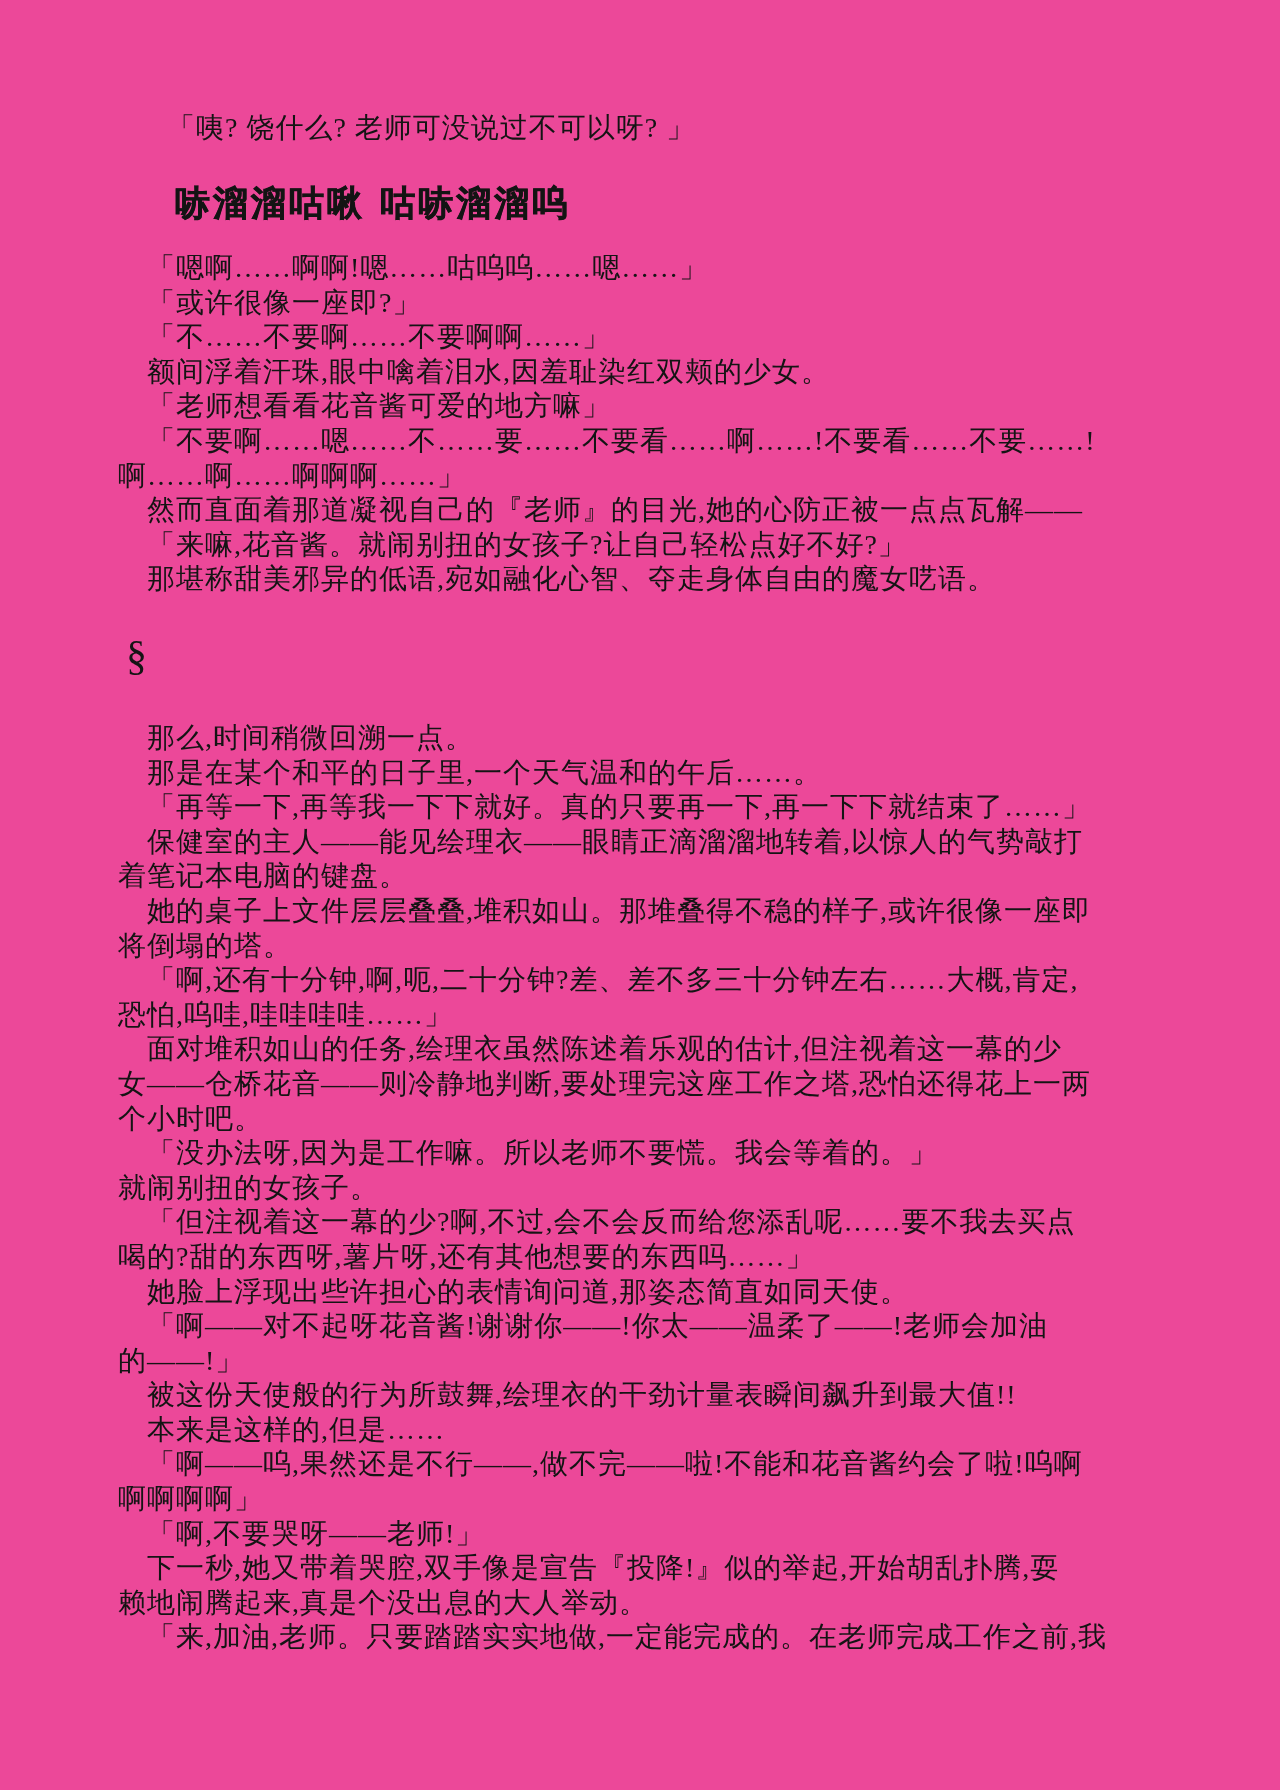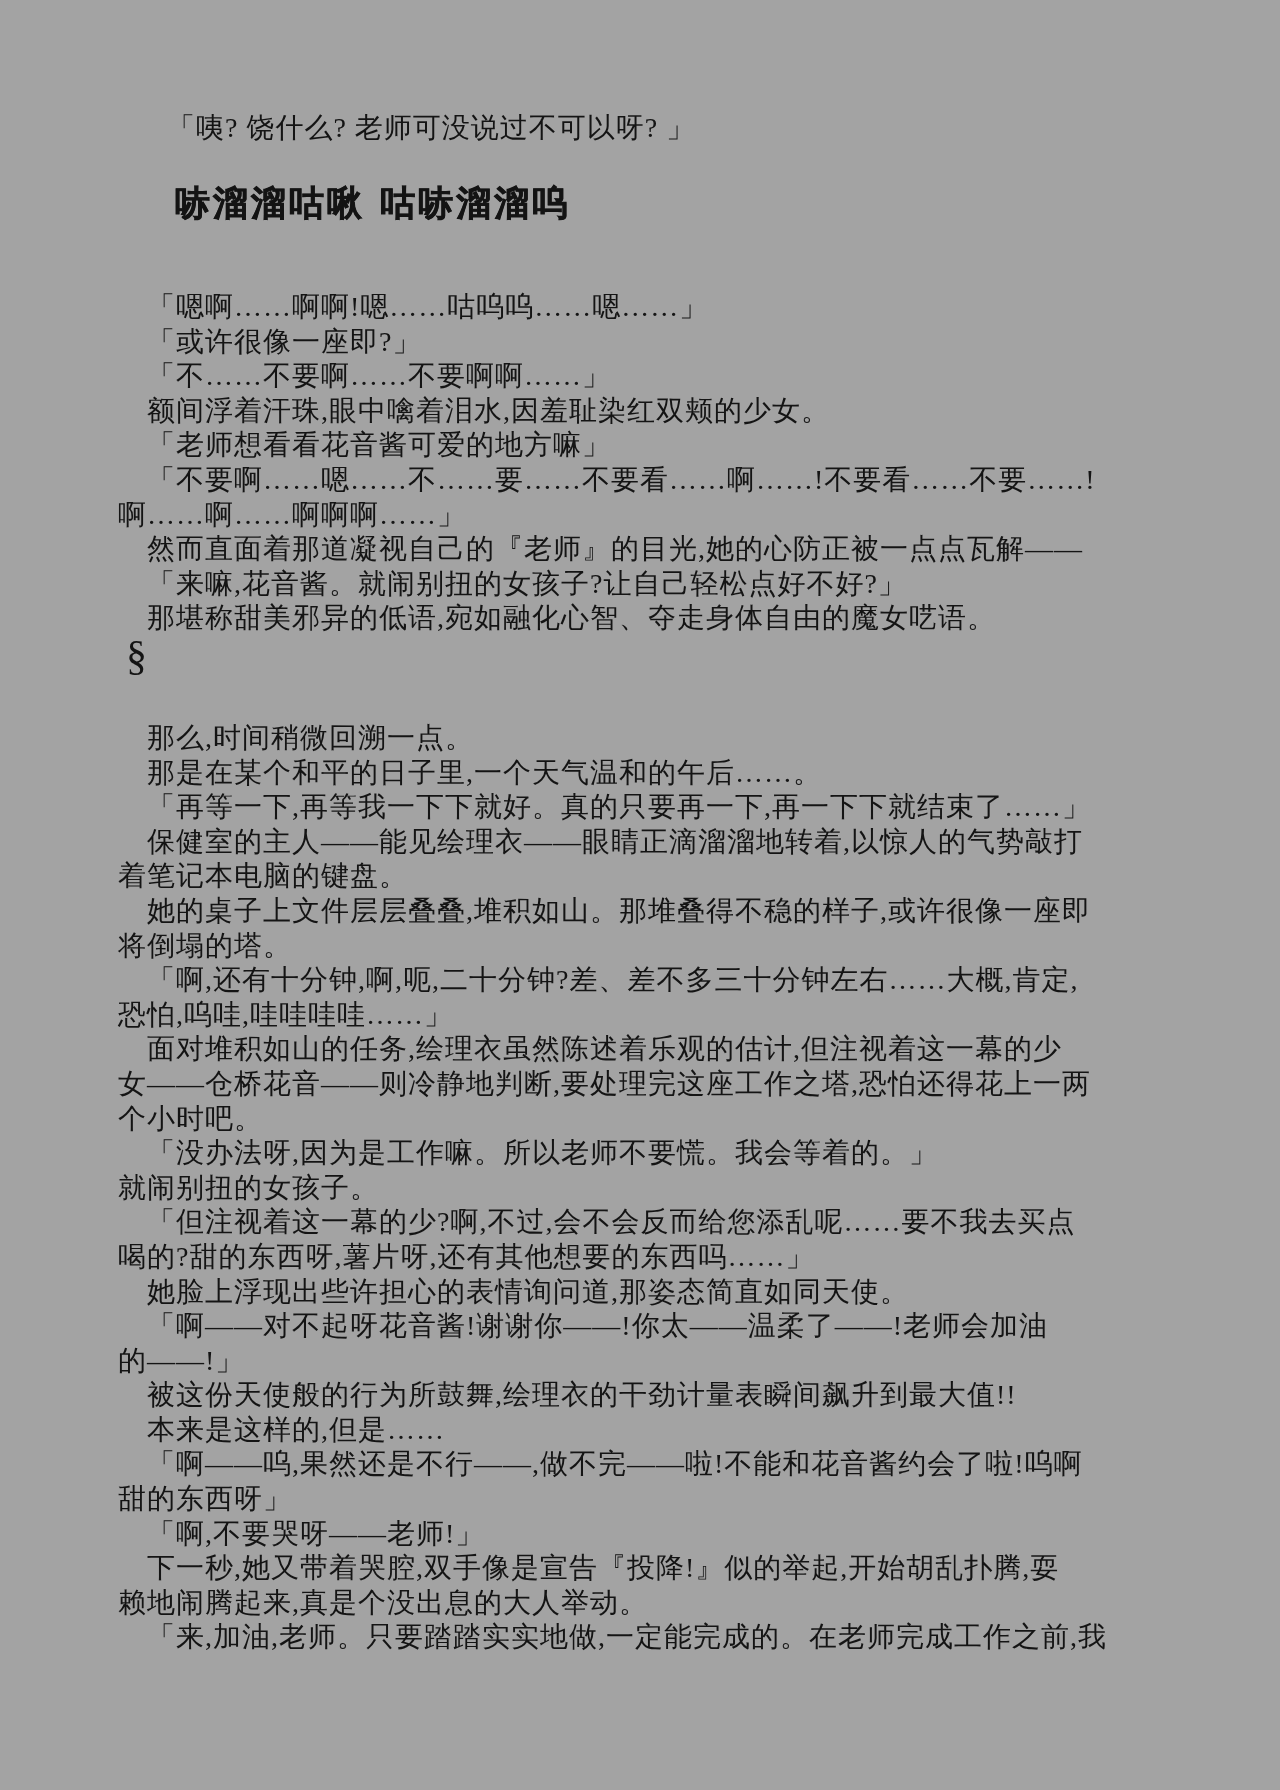--- a/index.html
+++ b/index.html
@@ -1,20 +1,20 @@
 <!DOCTYPE html>
 <html><head>
 <meta charset="utf-8">
 <style>
   html,body { margin:0; padding:0; background:#e8e8e8; }
   .page {
     position:relative;
     width:1280px; height:1790px;
     margin:0 auto;
-    background:#a3a3a3;
+    background:#ec4899;
     color:#141414;
     font-family:"Liberation Serif","DejaVu Serif",serif;
     overflow:hidden;
   }
   .textblock {
     position:absolute;
     left:118px;
     width:1044px;
     font-size:28px;
     line-height:34.6px;
@@ -28,21 +28,21 @@
   }
   #sfx-line {
     top:186px;
     padding-left:57px;
     font-family:"DejaVu Sans","Liberation Sans",sans-serif;
     font-weight:bold;
     font-size:35px;
     letter-spacing:3px;
     -webkit-text-stroke:0.6px #141414;
   }
-  #block1 { top:251px;margin-top:39px; }
+  #block1 { top:251px; }
   #section-mark {
     position:absolute;
     top:632px;
     left:126px;
     font-size:42px;
     line-height:48px;
   }
   #block2 { top:721px; }
 </style>
 </head>
@@ -85,20 +85,20 @@
       <div class="line ind1">「没办法呀,因为是工作嘛。所以老师不要慌。我会等着的。」</div>
       <div class="line">就闹别扭的女孩子。</div>
       <div class="line ind1">「但注视着这一幕的少?啊,不过,会不会反而给您添乱呢……要不我去买点</div>
       <div class="line">喝的?甜的东西呀,薯片呀,还有其他想要的东西吗……」</div>
       <div class="line ind1">她脸上浮现出些许担心的表情询问道,那姿态简直如同天使。</div>
       <div class="line ind1">「啊——对不起呀花音酱!谢谢你——!你太——温柔了——!老师会加油</div>
       <div class="line">的——!」</div>
       <div class="line ind1">被这份天使般的行为所鼓舞,绘理衣的干劲计量表瞬间飙升到最大值!!</div>
       <div class="line ind1">本来是这样的,但是……</div>
       <div class="line ind1">「啊——呜,果然还是不行——,做不完——啦!不能和花音酱约会了啦!呜啊</div>
-      <div class="line">甜的东西呀」</div>
+      <div class="line">啊啊啊啊」</div>
       <div class="line ind1">「啊,不要哭呀——老师!」</div>
       <div class="line ind1">下一秒,她又带着哭腔,双手像是宣告『投降!』似的举起,开始胡乱扑腾,耍</div>
       <div class="line">赖地闹腾起来,真是个没出息的大人举动。</div>
       <div class="line ind1">「来,加油,老师。只要踏踏实实地做,一定能完成的。在老师完成工作之前,我</div>
     </div>
 
 </div>
 
 </body></html>

